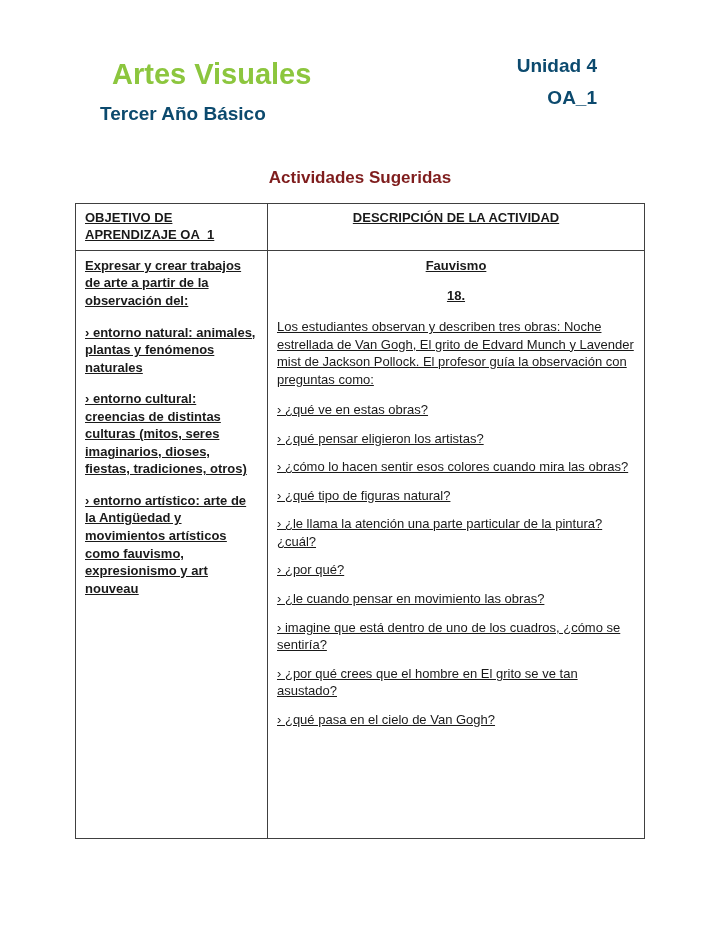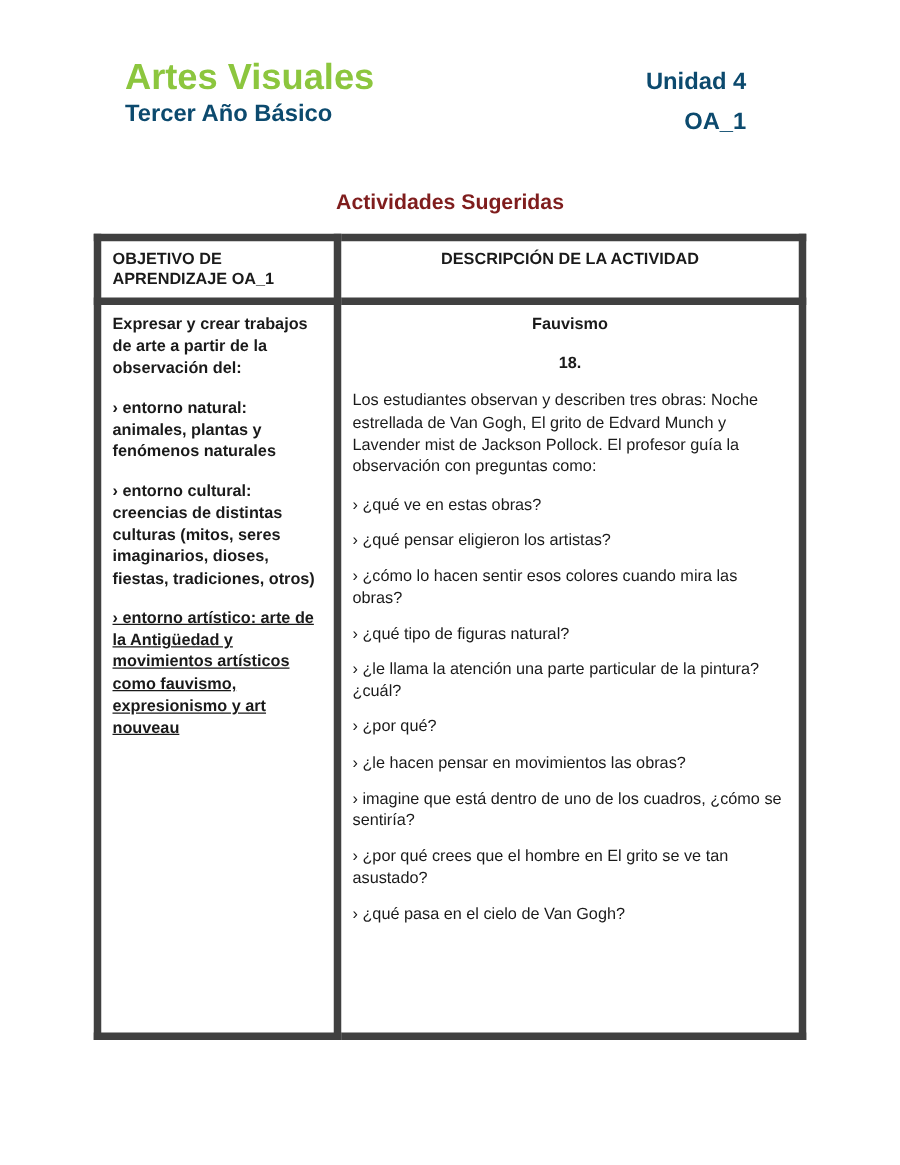--- a/index.html
+++ b/index.html
@@ -18,21 +18,21 @@
     padding-top: 46px;
   }
   
   .doc-header {
     display: flex;
     justify-content: space-between;
     align-items: flex-start;
     margin: 0 123px 0 100px;
   }
   .course-title {
-    margin: 0;
+    margin: 12px;
     color: #8cc63e;
     font-size: 29px;
     font-weight: bold;
     line-height: 1.15;
   }
   .grade-level {
     margin: 2px 0 0 0;
     color: #0c4a6e;
     font-size: 19px;
     font-weight: bold;
@@ -60,26 +60,27 @@
   
   table.activity-table {
     border-collapse: collapse;
     table-layout: fixed;
     width: 570px;
     margin: 15px 0 0 75px;
     border: 1px solid #000;
   }
   table.activity-table th,
   table.activity-table td {
-    border: 6px solid #404040;
+    border: 1px solid #404040;
     vertical-align: top;
     font-size: 13px;
     color: #1a1a1a;
     padding: 6px 9px;
     box-sizing: border-box;
+    text-decoration: underline;
   }
   th.col-objective { width: 192px; text-align: left; font-weight: bold; line-height: 1.3; }
   th.col-description { text-align: center; font-weight: bold; line-height: 1.3; }
   td.objective-cell {
     font-weight: bold;
     line-height: 1.35;
     height: 588px;
   }
   td.description-cell {
     font-weight: normal;
@@ -127,21 +128,21 @@
         <td class="description-cell">
           <p class="b">Fauvismo</p>
           <p class="b">18.</p>
           <p class="intro">Los estudiantes observan y describen tres obras: Noche estrellada de Van Gogh, El grito de Edvard Munch y Lavender mist de Jackson Pollock. El profesor guía la observación con preguntas como:</p>
           <p>› ¿qué ve en estas obras?</p>
           <p>› ¿qué pensar eligieron los artistas?</p>
           <p>› ¿cómo lo hacen sentir esos colores cuando mira las obras?</p>
           <p>› ¿qué tipo de figuras natural?</p>
           <p>› ¿le llama la atención una parte particular de la pintura? ¿cuál?</p>
           <p>› ¿por qué?</p>
-          <p>› ¿le hacen pensar en movimientos las obras?</p>
+          <p>› ¿le cuando pensar en movimiento las obras?</p>
           <p>› imagine que está dentro de uno de los cuadros, ¿cómo se sentiría?</p>
           <p>› ¿por qué crees que el hombre en El grito se ve tan asustado?</p>
           <p>› ¿qué pasa en el cielo de Van Gogh?</p>
         </td>
       </tr>
     </tbody>
   </table>
 
 </div>
 

